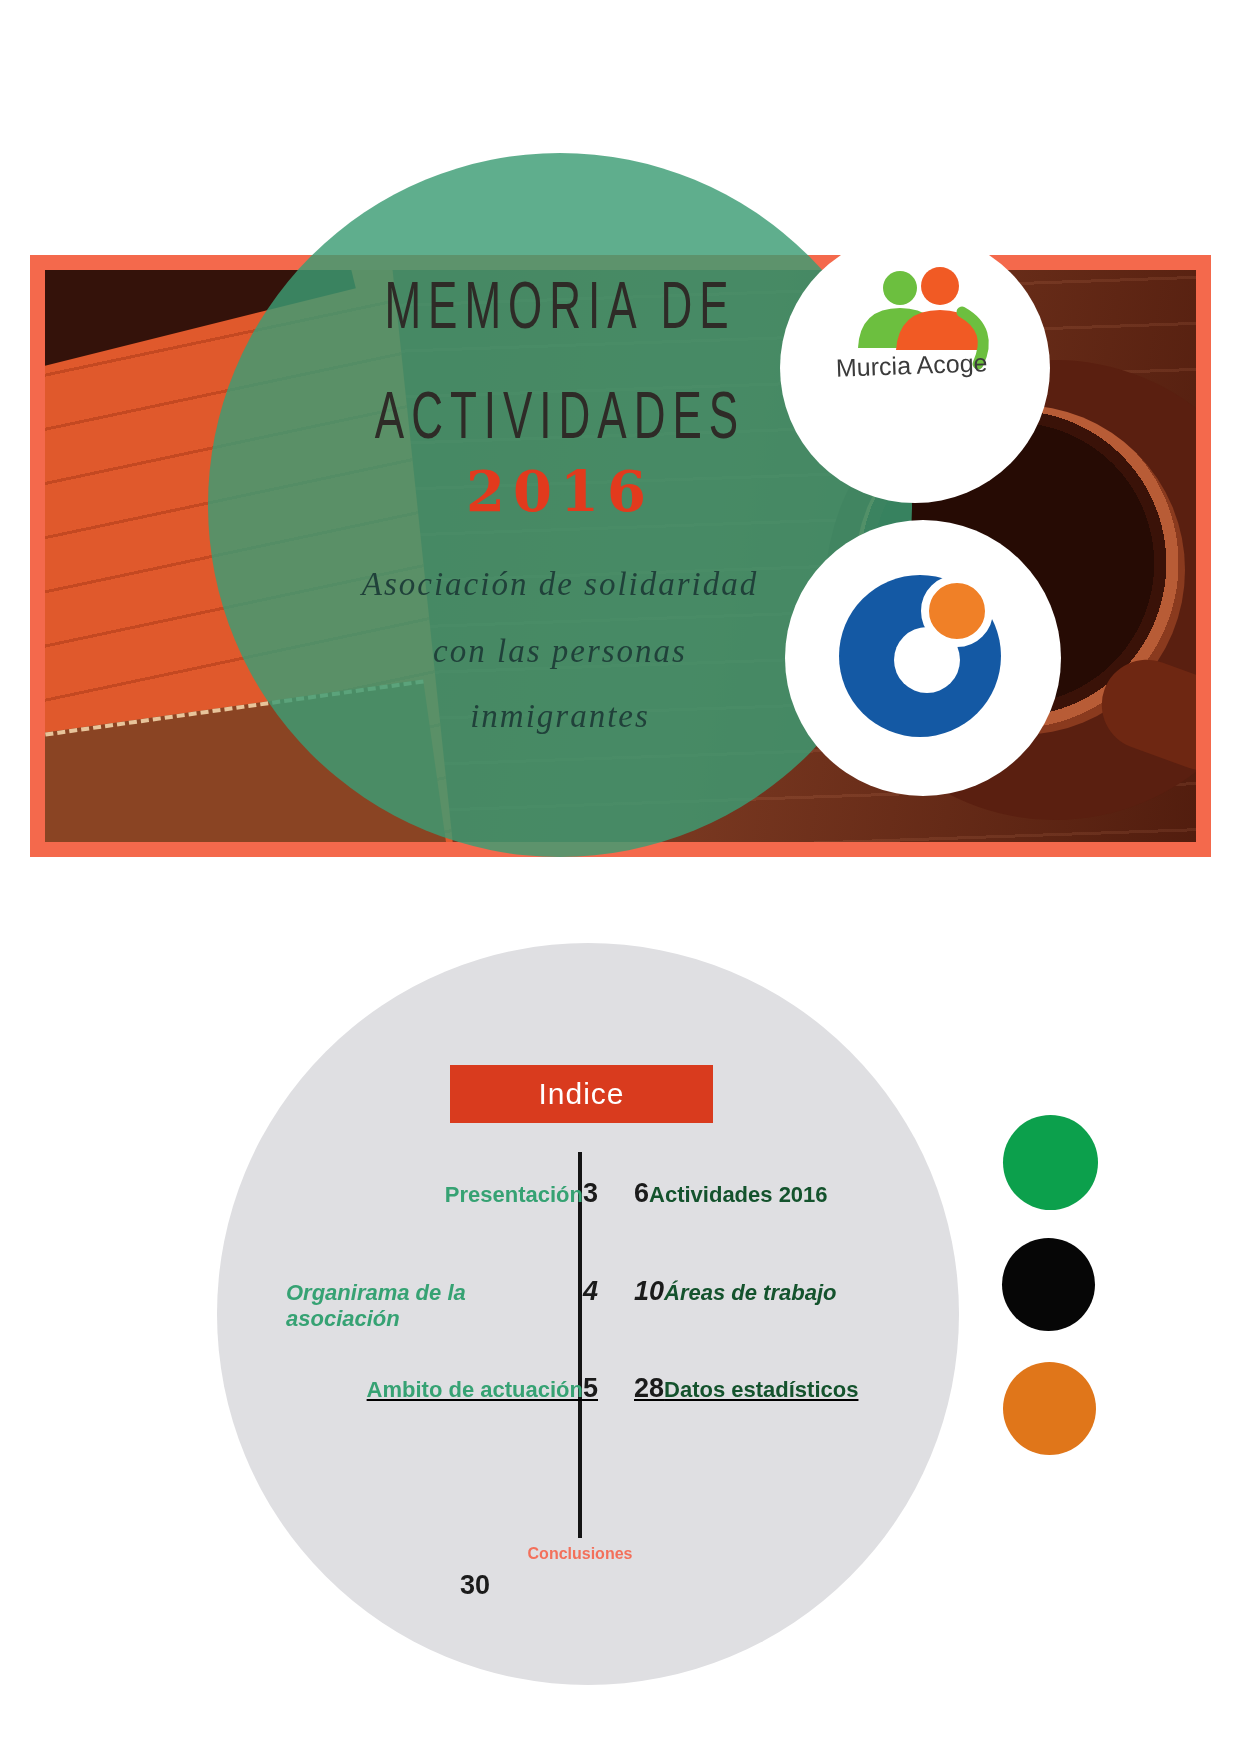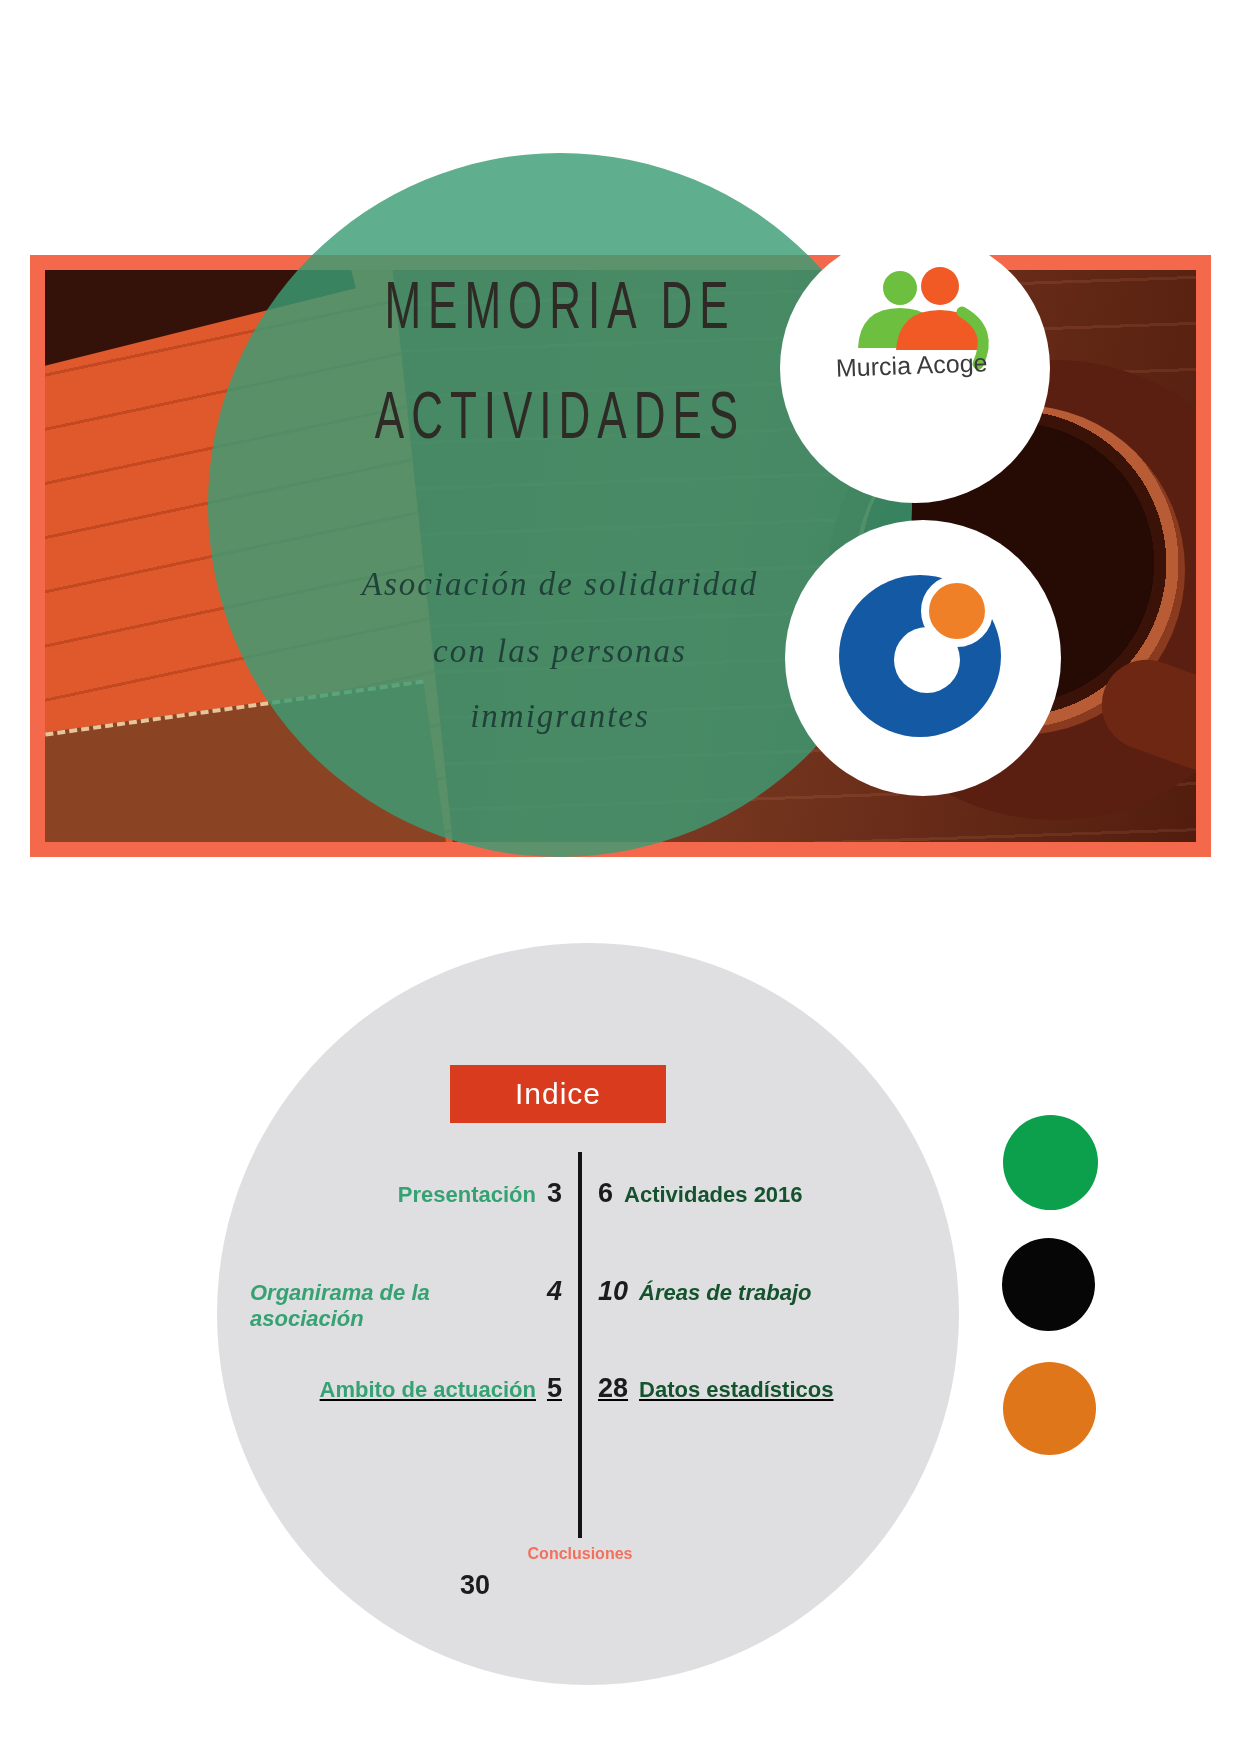--- a/index.html
+++ b/index.html
@@ -51,26 +51,26 @@
   .wc1{position:absolute;left:780px;top:233px;width:270px;height:270px;border-radius:50%;
        background:#ffffff;z-index:4;}
   .wc2{position:absolute;left:785px;top:520px;width:276px;height:276px;border-radius:50%;
        background:#ffffff;z-index:4;}
   .logo-svg1{position:absolute;left:800px;top:258px;z-index:5;}
   .logo-svg2{position:absolute;left:833px;top:572px;z-index:5;}
 
   
   .gray-circle{position:absolute;left:217px;top:943px;width:742px;height:742px;
                border-radius:50%;background:#dfdfe2;z-index:1;}
-  .index-title-box{position:absolute;left:450px;top:1065px;width:216px;height:58px;
+  .index-title-box{position:absolute;left:450px;top:1065px;width:263px;height:58px;
                    background:#d93b1e;z-index:2;display:flex;align-items:center;
                    justify-content:center;}
   .index-title-box span{color:#ffffff;font-size:30px;letter-spacing:1px;}
   .vline{position:absolute;left:578px;top:1152px;width:4px;height:386px;background:#141414;z-index:2;}
-  .toc-row{position:absolute;display:flex;align-items:baseline;gap:11px;z-index:3;}
+  .toc-row{position:absolute;display:flex;align-items:baseline;z-index:3;margin-left:36px;}
   .toc-left{left:250px;width:312px;justify-content:flex-end;}
   .toc-right{left:598px;width:360px;justify-content:flex-start;}
   .r1{top:1178px;} .r2{top:1276px;font-style:italic;} .r3{top:1373px;text-decoration:underline;}
   .toc-label-green{color:#36a273;font-size:22px;font-weight:bold;}
   .toc-label-orange{color:#14532d;font-size:22px;font-weight:bold;}
   .toc-page{color:#1b1b1b;font-size:27px;font-weight:bold;}
   .conclusiones{position:absolute;left:460px;width:240px;top:1545px;text-align:center;
                 color:#f3705b;font-size:16px;font-weight:bold;z-index:3;}
   .conclusiones-page{position:absolute;left:460px;width:240px;top:1570px;text-align:left;
                      color:#1b1b1b;font-size:27px;font-weight:bold;z-index:3;}
@@ -95,20 +95,21 @@
       <div class="cup"></div>
       <div class="foam"></div>
       <div class="handle"></div>
     </div>
   </div>
 
   <div class="teal"></div>
 
   <div class="cover-line t1">MEMORIA DE</div>
   <div class="cover-line t2">ACTIVIDADES</div>
+  <div class="cover-line year">2016</div>
   <div class="cover-line script s1">Asociación de solidaridad</div>
   <div class="cover-line script s2">con las personas</div>
   <div class="cover-line script s3">inmigrantes</div>
 
   <div class="wc1"></div>
   <svg class="logo-svg1" width="230" height="150" viewBox="0 0 230 150">
     <circle cx="100" cy="30" r="17" fill="#6cbf3f"></circle>
     <path d="M 58 90 Q 60 50 100 50 Q 140 50 142 90 Z" fill="#6cbf3f"></path>
     <circle cx="140" cy="28" r="19" fill="#f15a24"></circle>
     <path d="M 96 92 Q 99 52 140 52 Q 181 52 184 92 Z" fill="#f15a24"></path>

